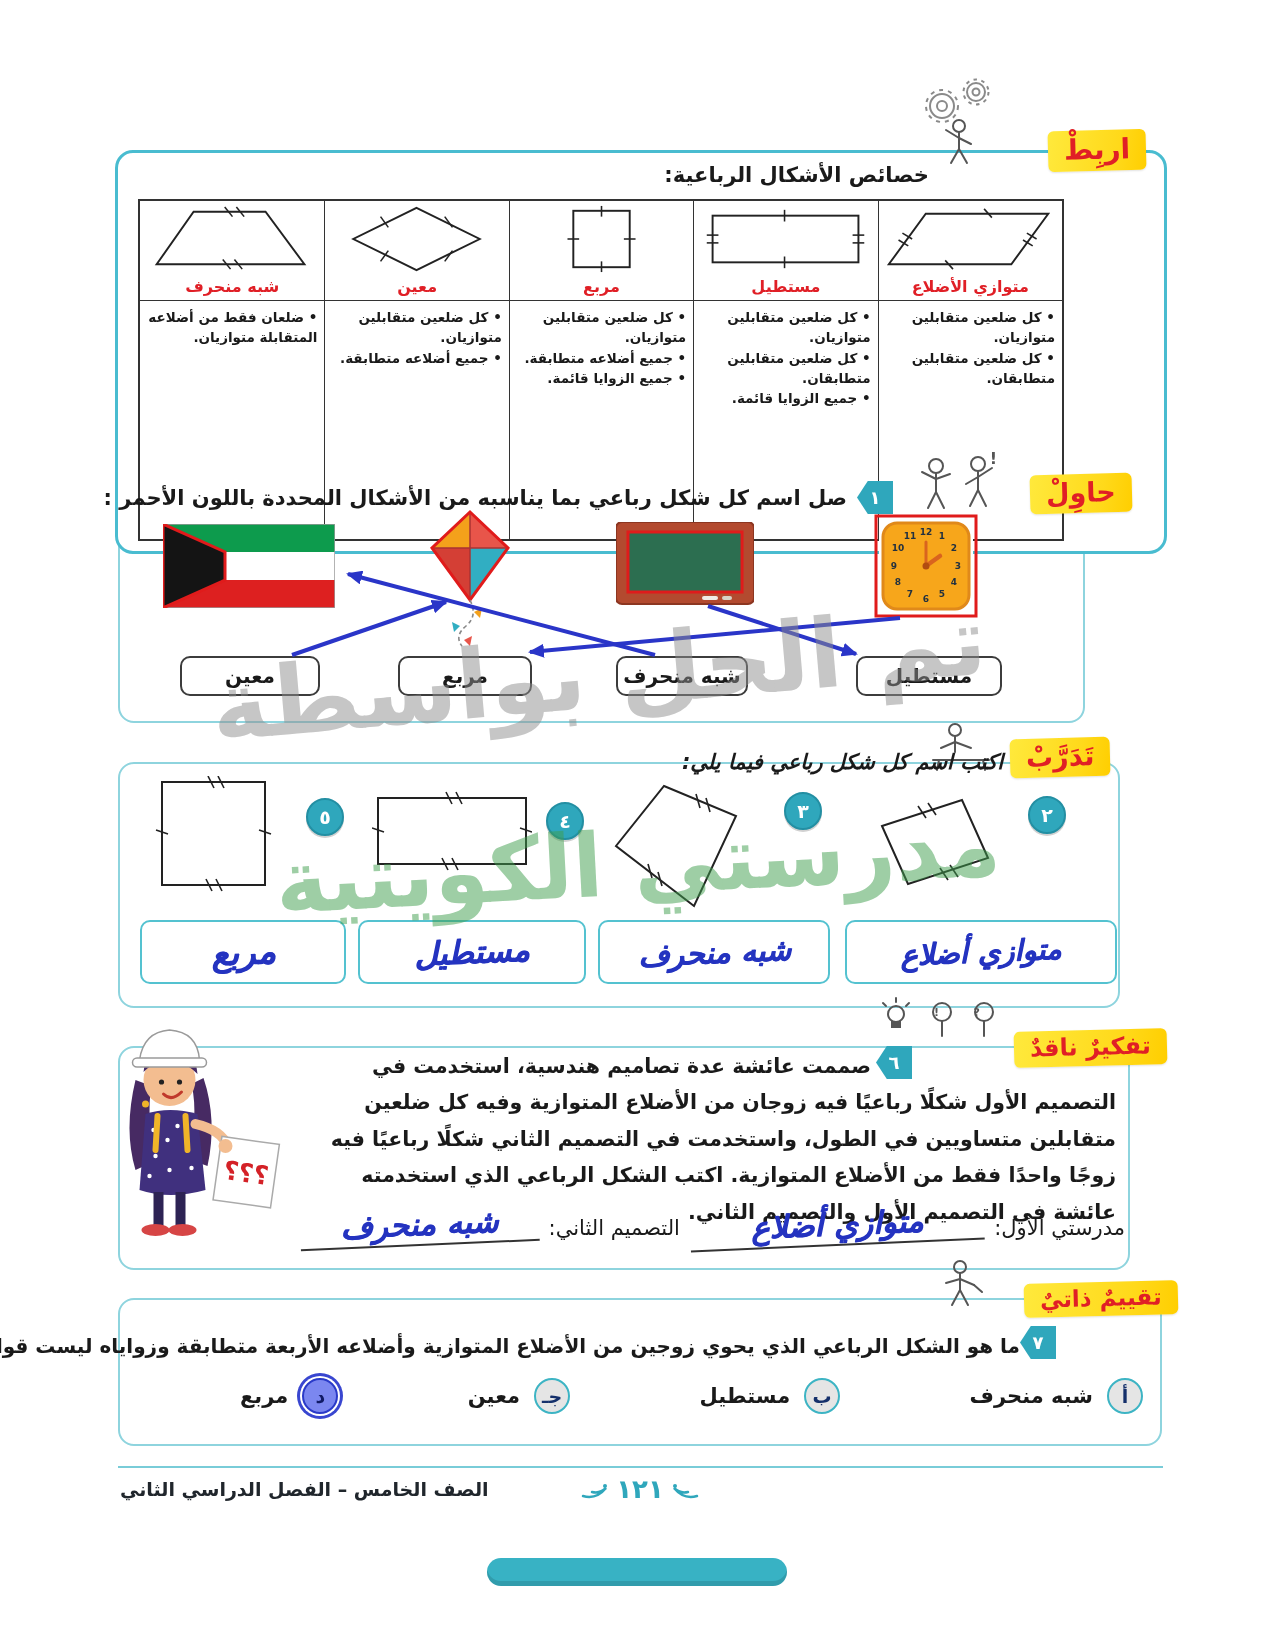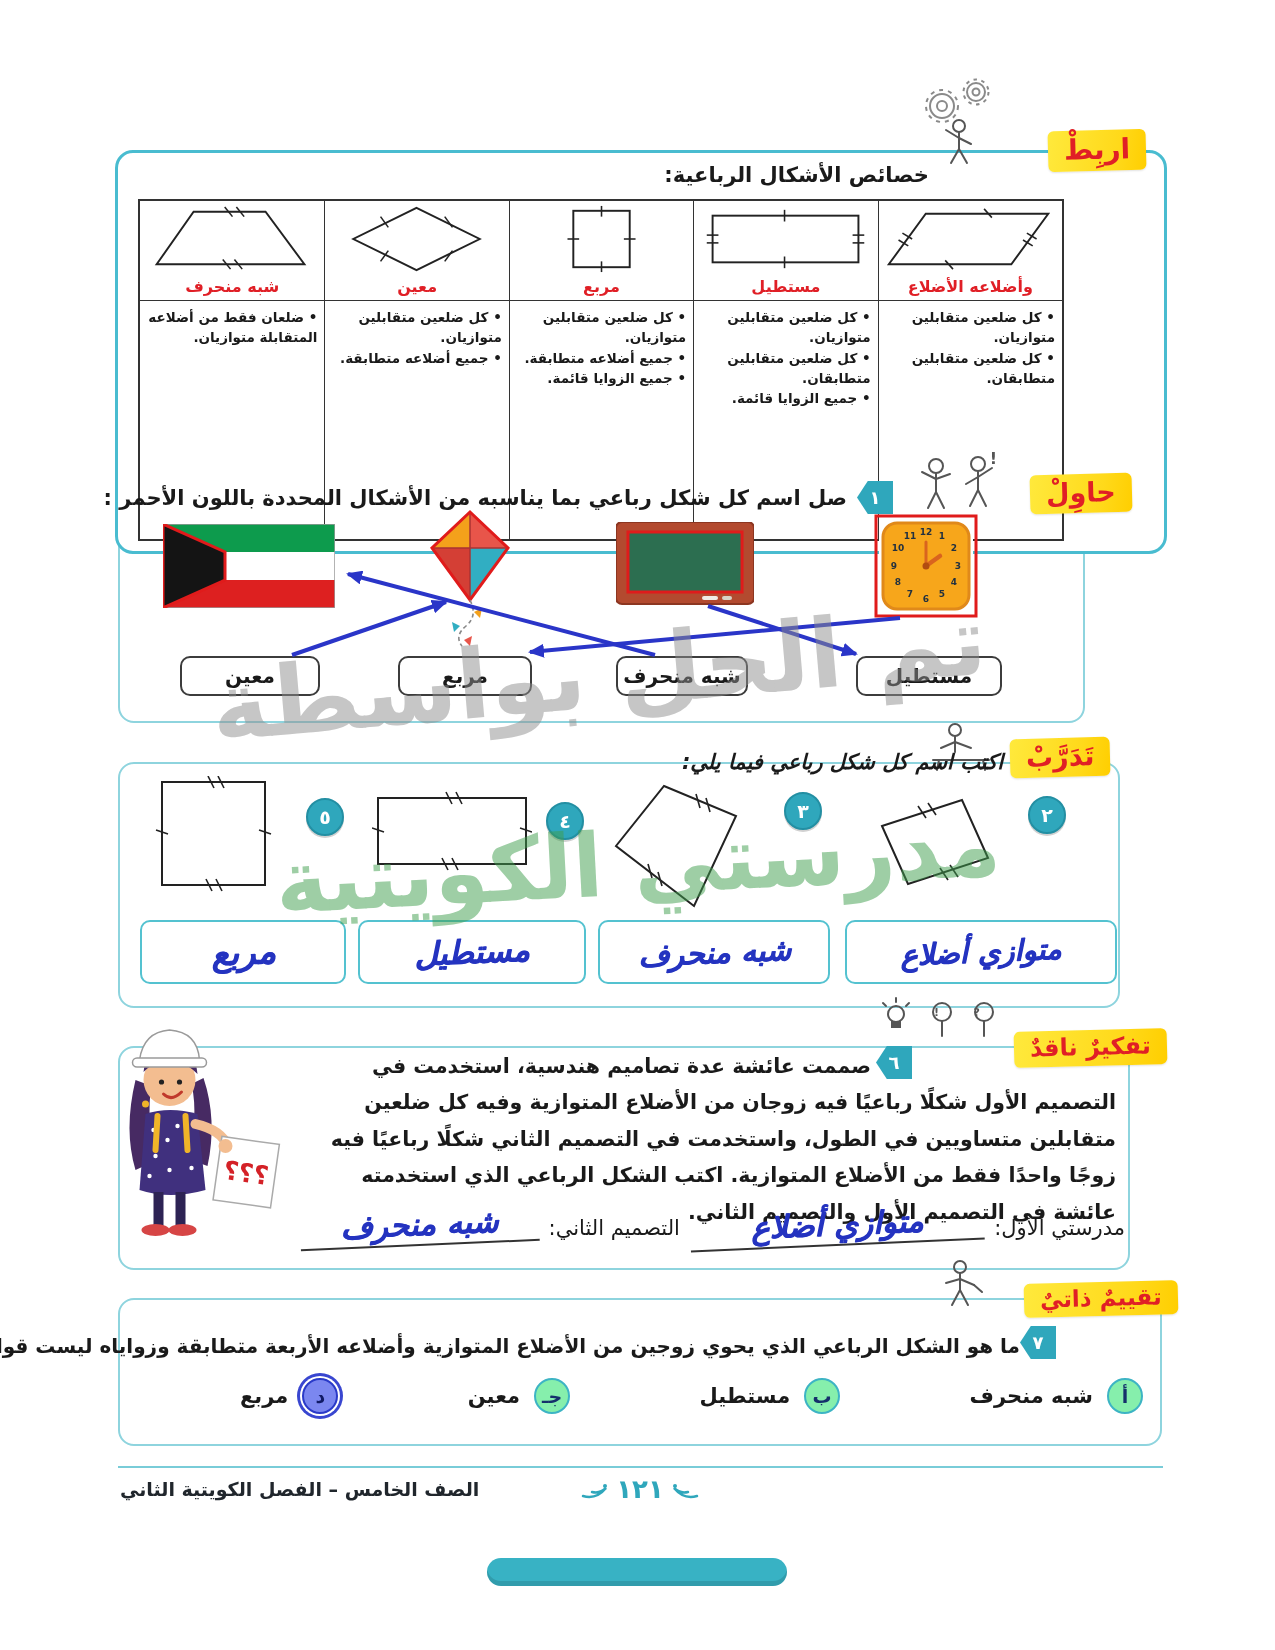--- a/index.html
+++ b/index.html
@@ -58,21 +58,21 @@
   .critical-answers .lbl { font-size:21px; font-weight:normal; white-space:nowrap; padding-bottom:6px; }
   .fill-line { border-bottom:2.5px solid #333; text-align:center; font-size:31px; padding:0 8px 2px; }
   .fl1 { flex:1.25; } .fl2 { flex:1; }
 
   
   .assess-box { position:absolute; left:118px; top:1298px; width:1044px; height:148px; border:2px solid #8ed4de; border-radius:16px; z-index:1; }
   .assess-instr { position:absolute; right:258px; top:1292px; font-size:21px; font-weight:bold; white-space:nowrap; z-index:4; }
   .assess-q { position:absolute; right:255px; top:1334px; font-size:20px; font-weight:bold; white-space:nowrap; z-index:4; }
   .options-row { position:absolute; left:240px; right:132px; top:1378px; display:flex; justify-content:space-between; align-items:center; z-index:4; }
   .option { display:flex; align-items:center; gap:14px; }
-  .opt-circle { width:36px; height:36px; border-radius:50%; border:2px solid #3db4c4; background:#86efac; color:#15306b;
+  .opt-circle { width:36px; height:36px; border-radius:50%; border:2px solid #3db4c4; background:#e5e5e5; color:#15306b;
     display:flex; align-items:center; justify-content:center; font-size:19px; font-weight:bold; }
   .opt-circle.selected { background:#7b87f0; border-color:#2a3ac8; color:#101a66; box-shadow:0 0 0 2px #fff, 0 0 0 5px #3946d0; }
   .opt-label { font-size:21px; font-weight:bold; }
 
   
   .wm { position:absolute; z-index:9; pointer-events:none; font-weight:bold; white-space:nowrap; }
   .wm1 { left:210px; top:618px; font-size:96px; color:#8e8e8e; opacity:.5; transform:rotate(-5deg); }
   .wm2 { left:275px; top:812px; font-size:88px; color:#3f9e4d; opacity:.5; transform:rotate(-3deg); }
 
   
@@ -122,21 +122,21 @@
             <g class="tk">
                 <line x1="102" y1="5" x2="110" y2="14"></line>
                 <line x1="62" y1="58" x2="70" y2="67"></line>
             <line x1="146" y1="30" x2="156" y2="36"></line>
                 <line x1="142" y1="37" x2="152" y2="43"></line>
             <line x1="18" y1="30" x2="28" y2="36"></line>
                 <line x1="14" y1="37" x2="24" y2="43"></line>
               </g>
           </svg>
         </div>
-        <div class="pt-name">وأضلاعه الأضلاع</div>
+        <div class="pt-name">متوازي الأضلاع</div>
         <ul class="pt-props">
           <li>كل ضلعين متقابلين متوازيان.</li>
           <li>كل ضلعين متقابلين متطابقان.</li>
         </ul>
       </div>
 
       <div class="pt-col">
         <div class="pt-shape">
           <svg width="172" height="70" viewBox="0 0 175 72">
             <rect class="shape-line" x="12" y="12" width="150" height="48"></rect>
@@ -487,21 +487,21 @@
       <span class="opt-circle">جـ</span>
       <span class="opt-label">معين</span>
     </div>
     <div class="option">
       <span class="opt-circle selected">د</span>
       <span class="opt-label">مربع</span>
     </div>
   </div>
 
   <div class="footer-rule"></div>
-  <div class="grade">الصف الخامس – الفصل الكويتية الثاني</div>
+  <div class="grade">الصف الخامس – الفصل الدراسي الثاني</div>
   <div class="pagenum-wrap">
     <svg width="30" height="30" viewBox="0 0 30 30">
       <path d="M27,22 Q14,26 4,14 Q10,20 18,18" fill="none" stroke="#2fa7bc" stroke-width="2.5" stroke-linecap="round"></path>
       <circle cx="5" cy="12" r="2" fill="#2fa7bc"></circle>
     </svg>
     <span class="pagenum">١٢١</span>
     <svg width="30" height="30" viewBox="0 0 30 30" style="transform:scaleX(-1);">
       <path d="M27,22 Q14,26 4,14 Q10,20 18,18" fill="none" stroke="#2fa7bc" stroke-width="2.5" stroke-linecap="round"></path>
       <circle cx="5" cy="12" r="2" fill="#2fa7bc"></circle>
     </svg>

